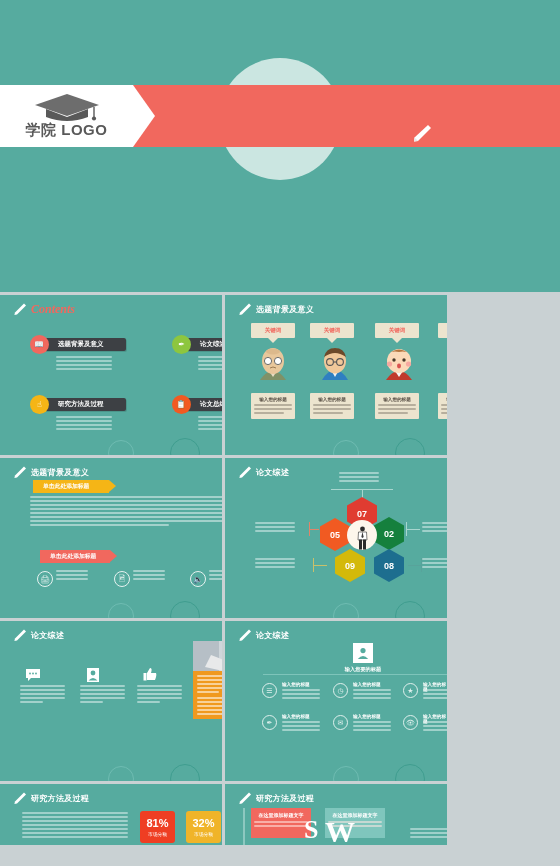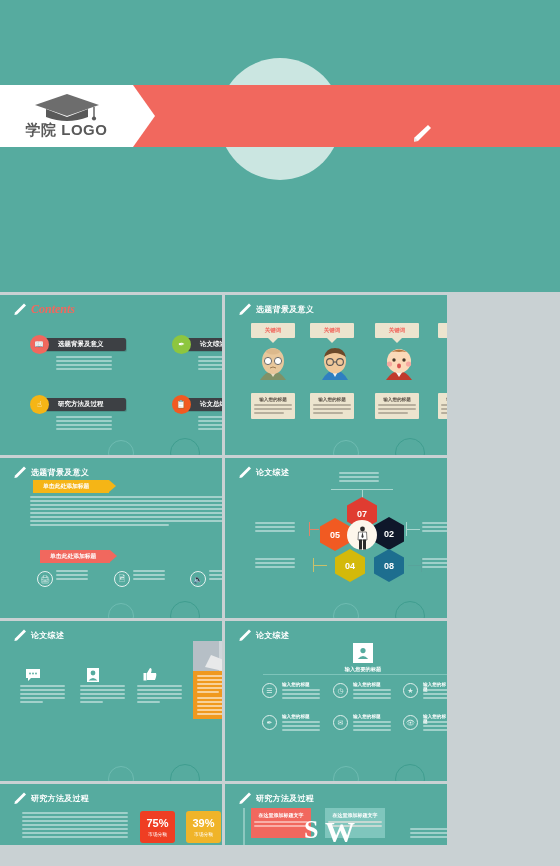--- a/index.html
+++ b/index.html
@@ -362,28 +362,28 @@
         <div class="ph" style="width:100%"></div>
           <div class="ph" style="width:100%"></div>
           <div class="ph" style="width:100%"></div>
         </div>
       <div class="conn" style="left:106px; top:31px; width:62px; height:1px;"></div>
       <div class="conn" style="left:137px; top:31px; width:1px; height:9px;"></div>
 
       <div class="hex" style="left:122px; top:39px; background:#e03c31;">
         <span>07</span>
         </div>
-      <div class="hex" style="left:149px; top:59px; background:#0f172a;">
+      <div class="hex" style="left:149px; top:59px; background:#15803d;">
         <span>02</span>
         </div>
       <div class="hex" style="left:149px; top:91px; background:#1d6e8f;">
         <span>08</span>
         </div>
       <div class="hex" style="left:110px; top:91px; background:#d4b90a;">
-        <span>04</span>
+        <span>09</span>
         </div>
       <div class="hex" style="left:95px; top:60px; background:#f15a22;">
         <span>05</span>
         </div>
 
       <div class="hexmid" style="left:122px; top:62px;">
         <svg width="13" height="24" viewBox="0 0 13 24">
           <circle cx="6.5" cy="3" r="2.4" fill="#2b2b2b"></circle>
           <path d="M2.5,6 L10.5,6 L11,14 L2,14 Z" fill="#fff" stroke="#2b2b2b" stroke-width=".6"></path>
           <path d="M6.5,6 L5.3,11 L6.5,12 L7.7,11 Z" fill="#3b3b3b"></path>
@@ -591,25 +591,25 @@
         <div class="ph" style="width:100%"></div>
           <div class="ph" style="width:100%"></div>
         <div class="ph" style="width:100%"></div>
           <div class="ph" style="width:100%"></div>
         <div class="ph" style="width:100%"></div>
           <div class="ph" style="width:100%"></div>
         <div class="ph" style="width:100%"></div>
         </div>
 
       <div class="pct" style="left:140px; top:27px; background:#ef3e23;">
-        <b>75%</b>
+        <b>81%</b>
         <i>市场分额</i>
         </div>
       <div class="pct" style="left:186px; top:27px; background:#f0b429;">
-        <b>39%</b>
+        <b>32%</b>
         <i>市场分额</i>
         </div>
       <div class="pct" style="left:231px; top:27px; background:#8cbf3f;">
         <b>92%</b>
         <i>市场分额</i>
         </div>
     </div>
 
     <div class="slide s short">
       <div class="hdr">

